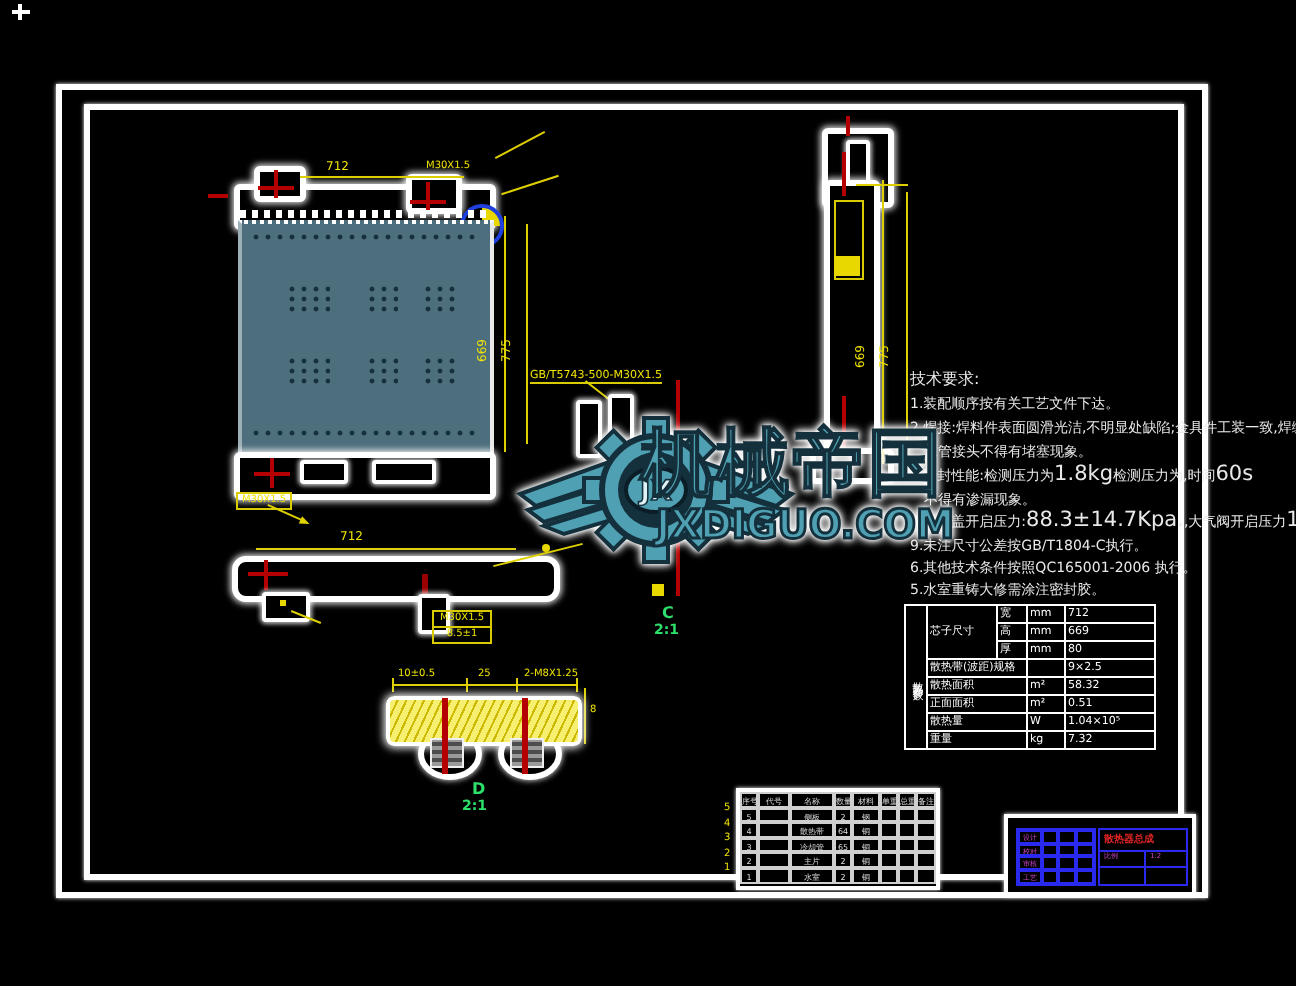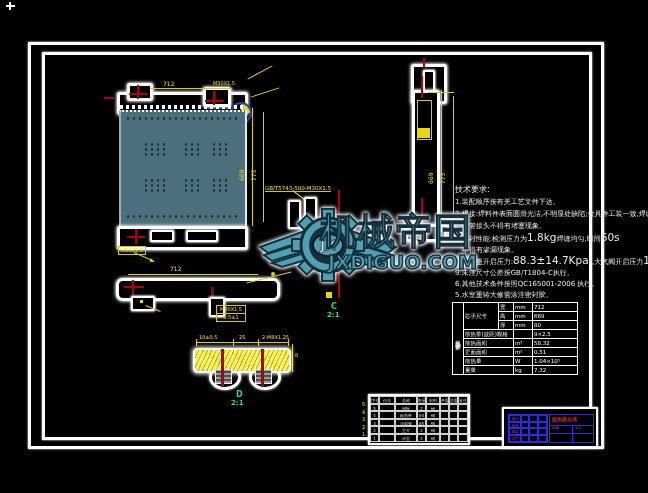--- a/index.html
+++ b/index.html
@@ -170,21 +170,21 @@
   <div class="rline" style="left:221px;top:349px;width:3px;height:38px;"></div>
   <div class="rline" style="left:261px;top:349px;width:3px;height:38px;"></div>
   <div class="green" style="left:236px;top:390px;font-size:8px;">D</div>
   <div class="green" style="left:231px;top:399px;font-size:7px;">2:1</div>
 
   <div class="tline" style="left:455px;top:186px;font-size:8px;">技术要求:</div>
   <div class="tline" style="left:455px;top:198px;">1.装配顺序按有关工艺文件下达。</div>
   <div class="tline" style="left:455px;top:210px;">2.焊接:焊料件表面圆滑光洁,不明显处缺陷;金具件工装一致,焊缝均匀;</div>
   <div class="tline" style="left:462px;top:222px;">水管接头不得有堵塞现象。</div>
   <div class="tline" style="left:455px;top:233px;">
-    <span>6.密封性能:检测压力为</span><span class="tbig">1.8kg</span><span>焊缝均匀,时间</span><span class="tbig">60s</span>
+    <span>6.密封性能:检测压力为</span><span class="tbig">1.8kg</span><span>检测压力为,时间</span><span class="tbig">60s</span>
   </div>
   <div class="tline" style="left:462px;top:246px;">不得有渗漏现象。</div>
   <div class="tline" style="left:455px;top:256px;">
     <span>4.水口盖开启压力:</span><span class="tbig">88.3±14.7Kpa.</span><span>,大气阀开启压力</span><span class="tbig">1.98-11.76Kpa</span>
   </div>
   <div class="tline" style="left:455px;top:269px;">9.未注尺寸公差按GB/T1804-C执行。</div>
   <div class="tline" style="left:455px;top:280px;">6.其他技术条件按照QC165001-2006 执行。</div>
   <div class="tline" style="left:455px;top:291px;">5.水室重铸大修需涂注密封胶。</div>
 
   <table id="ptable">

